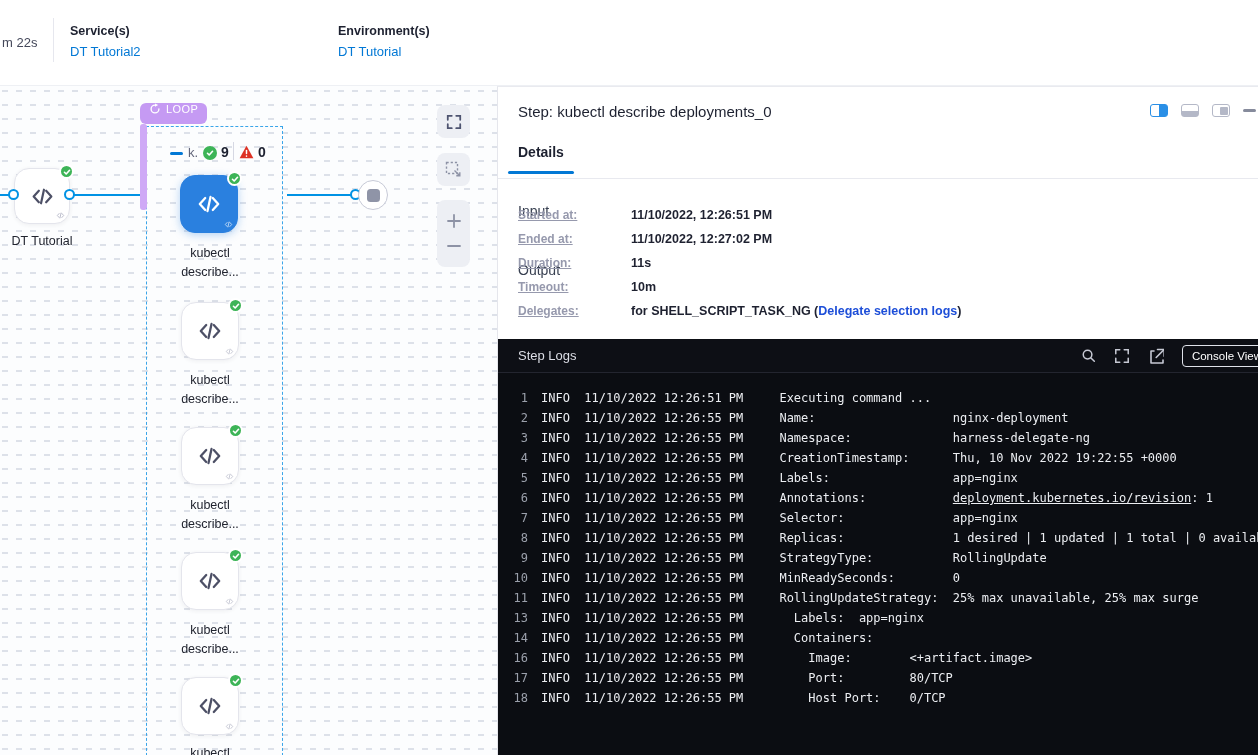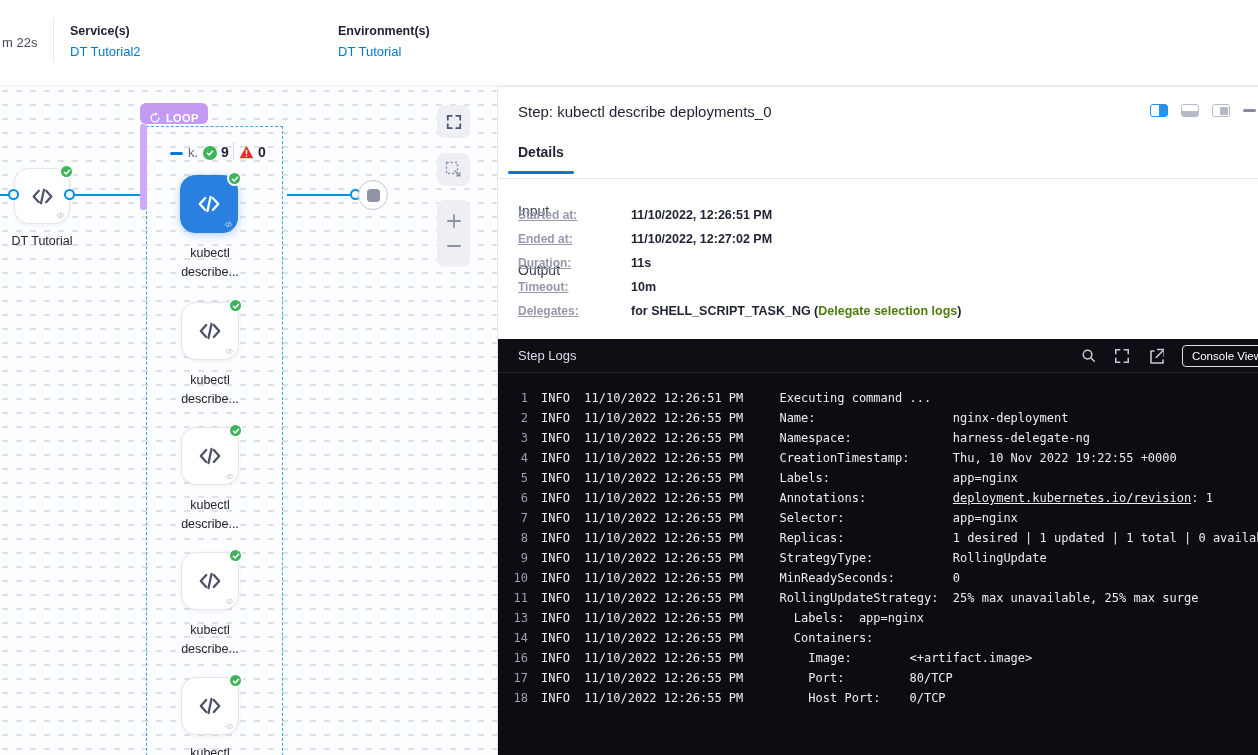--- a/index.html
+++ b/index.html
@@ -22,21 +22,21 @@
   .ring{position:absolute;width:11px;height:11px;border:2px solid #0092e4;border-radius:50%;background:#fff;top:103px;}
   .gnode{position:absolute;width:58px;height:58px;border-radius:15px;background:#fff;border:1px solid #e4e5ec;
     box-shadow:0 1px 4px rgba(40,41,61,.07);display:flex;align-items:center;justify-content:center;color:#4d5066;cursor:pointer;}
   .gnode.selected{background:#2a80df;border-color:#2a80df;color:#fff;box-shadow:0 2px 8px rgba(42,128,223,.35);}
   .gnode .corner{position:absolute;right:4px;bottom:3px;opacity:.75;line-height:0;}
   .gnode.selected .corner{opacity:.8;}
   .badge{position:absolute;right:-5px;top:-5px;width:15px;height:15px;border-radius:50%;background:#3db457;
     border:2px solid #fff;display:flex;align-items:center;justify-content:center;line-height:0;}
   .node-label{position:absolute;width:120px;text-align:center;font-size:12.5px;color:#21242f;line-height:19px;}
   .loop-badge{position:absolute;left:140px;top:17px;height:21px;padding:0 9px;border-radius:6px;background:#c59af3;
-    color:#fff;font-size:11px;font-weight:700;letter-spacing:.4px;display:flex;align-items:flex-end;gap:5px;z-index:3;}
+    color:#fff;font-size:11px;font-weight:400;letter-spacing:.4px;display:flex;align-items:flex-start;gap:5px;z-index:3;}
   .purple-bar{position:absolute;left:140px;top:38px;width:7px;height:86px;background:#cfa9f6;border-radius:3px;z-index:2;}
   .loop-box{position:absolute;left:146px;top:40px;width:137px;height:640px;border:1px dashed #3aa5e9;}
   .grp-minus{position:absolute;left:170px;top:66px;width:13px;height:3px;background:#0278d5;border-radius:2px;cursor:pointer;}
   .grp-name{position:absolute;left:188px;top:59px;font-size:13px;color:#62657a;}
   .grp-chip{position:absolute;top:60px;width:14px;height:14px;border-radius:50%;background:#3db457;display:flex;align-items:center;justify-content:center;line-height:0;}
   .grp-count{position:absolute;top:58px;font-size:14px;font-weight:700;color:#1d2130;}
   .grp-div{position:absolute;left:233px;top:56px;width:1px;height:18px;background:#d6d8e3;}
   .stop-node{position:absolute;left:358px;top:94px;width:30px;height:30px;border-radius:50%;background:#fff;
     border:1.5px solid #c7cad7;display:flex;align-items:center;justify-content:center;}
   .stop-node i{width:13px;height:13px;border-radius:3.5px;background:#8f94a7;}
@@ -55,21 +55,21 @@
   .li.mini i{top:1.5px;right:1.5px;bottom:1.5px;width:50%;border-radius:1px;}
   .panel-minimize{width:13px;height:2.5px;background:#868b9c;border-radius:2px;cursor:pointer;}
   .tabs{position:absolute;left:20px;top:57px;display:flex;gap:29px;flex-direction:column;}
   .tab{font-size:14px;color:#384051;padding-bottom:14px;position:relative;cursor:pointer;}
   .tab.active{font-weight:700;color:#1d2130;}
   .tab.active::after{content:"";position:absolute;left:-10px;right:-10px;bottom:0;height:3px;background:#0278d5;border-radius:3px;}
   .tabs-divider{position:absolute;left:0;right:0;top:91px;height:1px;background:#e8e9ef;}
   .details{position:absolute;left:20px;top:116px;display:grid;grid-template-columns:113px auto;grid-auto-rows:24px;align-items:center;}
   .d-label{font-size:12px;font-weight:700;color:#9699ad;text-decoration:underline;}
   .d-value{font-size:12.5px;font-weight:700;color:#1e2130;}
-  .d-link{color:#4d7c0f;cursor:pointer;}
+  .d-link{color:#1d4ed8;cursor:pointer;}
 
   
   .logs{position:absolute;left:0;right:0;top:252px;bottom:0;background:#0b0d12;overflow:hidden;}
   .logs-header{height:34px;background:#0d0f15;border-bottom:1px solid #23252f;display:flex;align-items:center;padding-left:20px;}
   .logs-title{font-size:13px;color:#dcdee6;}
   .logs-actions{margin-left:auto;display:flex;align-items:center;gap:18px;padding-right:0;}
   .icon-btn{line-height:0;cursor:pointer;}
   .console-btn{height:22px;border:1px solid #dfe2ea;border-radius:4px;background:transparent;color:#fff;
     font-size:11.5px;font-family:"Liberation Sans",sans-serif;padding:0 9px;white-space:nowrap;margin-right:-14px;cursor:pointer;}
   .logs-body{padding:18px 0 0 14px;font-family:"DejaVu Sans Mono",monospace;font-size:12px;}

